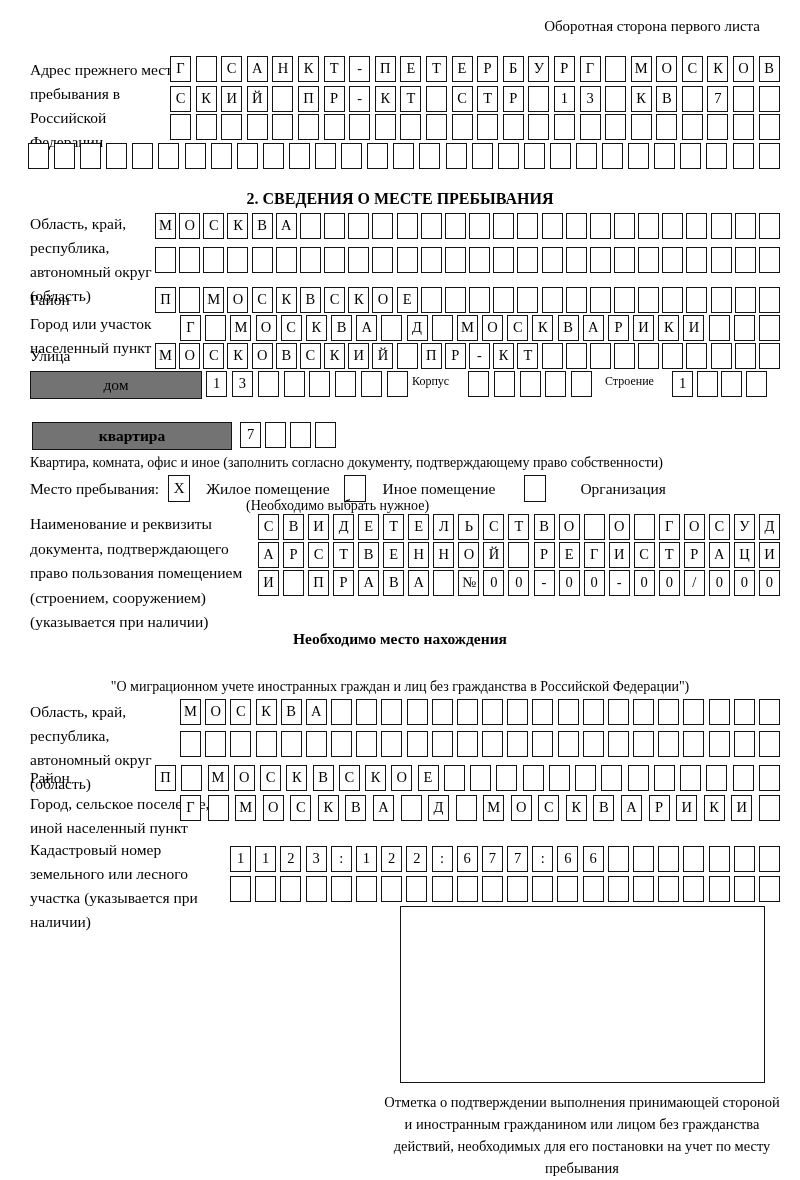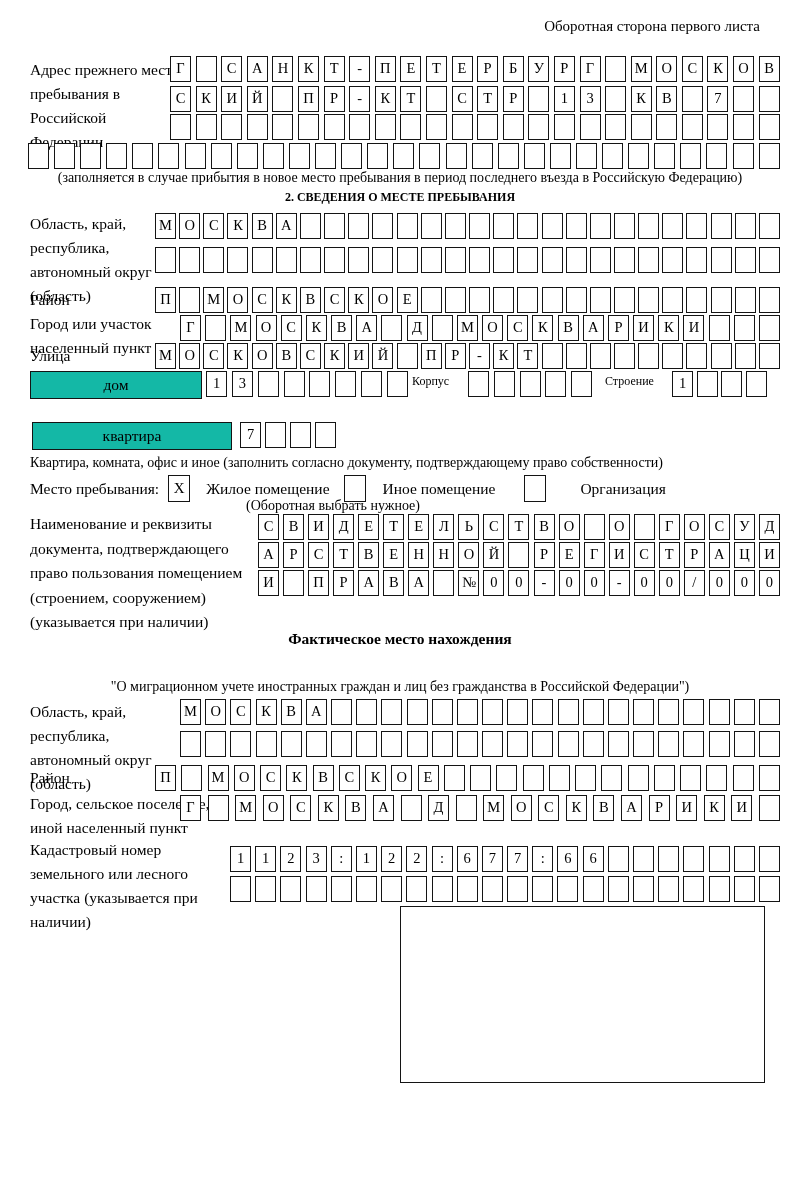--- a/index.html
+++ b/index.html
@@ -5,30 +5,30 @@
   * { margin:0; padding:0; box-sizing:border-box; }
   html,body { background:#ffffff; }
   .page {
     position:relative; width:800px; height:1180px; background:#fff;
     font-family:"Liberation Serif","DejaVu Serif",serif; color:#000; overflow:hidden;
   }
   .abs { position:absolute; }
   .lbl { font-size:15.5px; line-height:24px; }
   .small-note { font-size:14px; line-height:18px; }
   .center { left:0; width:100%; text-align:center; }
-  .title16 { font-size:12px; font-weight:bold; }
+  .title16 { font-size:16px; font-weight:bold; }
   .title15 { font-size:15.5px; font-weight:bold; }
   .cells { display:flex; justify-content:space-between; }
   .cell {
     flex:0 0 21px; width:21px; height:26px; border:1.7px solid #141414;
     font-size:14.5px; line-height:22px; text-align:center; background:#fff;
   }
   .widebox {
     border:1.7px solid #141414; height:28px; display:flex; align-items:center;
-    justify-content:center; font-size:15.5px; background:#14b8a6;
+    justify-content:center; font-size:15.5px; background:#737373;
   }
   .inline-lbl { font-size:12px; }
   .mesto-row { display:flex; align-items:center; font-size:15.5px; }
   .checkbox {
     width:22px; height:27px; border:1.7px solid #141414; display:inline-flex;
     align-items:center; justify-content:center; font-size:15px; flex:0 0 22px;
   }
   .stampbox { border:1.8px solid #141414; background:#fff; }
 </style>
 </head>
@@ -141,21 +141,20 @@
       <span class="cell"></span>
       <span class="cell"></span>
       <span class="cell"></span>
       <span class="cell"></span>
       <span class="cell"></span>
       <span class="cell"></span>
       <span class="cell"></span>
       <span class="cell"></span>
       <span class="cell"></span>
     </div>
-  <div class="abs small-note center" style="top:169px;">(заполняется в случае прибытия в новое место пребывания в период последнего въезда в Российскую Федерацию)</div>
 
   <div class="abs title16 center" style="top:190px;">2. СВЕДЕНИЯ О МЕСТЕ ПРЕБЫВАНИЯ</div>
 
   <div class="abs lbl" style="left:30px; top:212px; width:125px;">Область, край, республика, автономный округ (область)</div>
   <div class="abs cells" style="left:155px; top:213px; width:625px;">
       <span class="cell">М</span>
       <span class="cell">О</span>
       <span class="cell">С</span>
       <span class="cell">К</span>
       <span class="cell">В</span>
@@ -320,41 +319,41 @@
       <span class="cell"></span>
     </div>
   <div class="abs inline-lbl" style="left:605px; top:374px;">Строение</div>
   <div class="abs cells" style="left:672px; top:371px; width:95px;">
       <span class="cell">1</span>
       <span class="cell"></span>
       <span class="cell"></span>
       <span class="cell"></span>
     </div>
 
-  <div class="abs widebox" style="left:32px; top:422px; width:200px;">
+  <div class="abs widebox" style="left:32px; top:422px; width:200px;font-weight:bold;">
     <span>квартира</span>
   </div>
   <div class="abs cells" style="left:240px; top:422px; width:96px;">
       <span class="cell">7</span>
       <span class="cell"></span>
       <span class="cell"></span>
       <span class="cell"></span>
     </div>
   <div class="abs small-note" style="left:30px; top:454px;">Квартира, комната, офис и иное (заполнить согласно документу, подтверждающему право собственности)</div>
 
   <div class="abs mesto-row" style="left:30px; top:468px;margin-top:7px;">
     <span>Место пребывания:</span>
     <span class="checkbox" style="margin-left:9px;">X</span>
     <span style="margin-left:16px;">Жилое помещение</span>
     <span class="checkbox" style="margin-left:14px;"></span>
     <span style="margin-left:17px;">Иное помещение</span>
     <span class="checkbox" style="margin-left:29px;"></span>
     <span style="margin-left:34px;">Организация</span>
   </div>
-  <div class="abs small-note" style="left:246px; top:497px;">(Оборотная выбрать нужное)</div>
+  <div class="abs small-note" style="left:246px; top:497px;">(Необходимо выбрать нужное)</div>
 
   <div class="abs lbl" style="left:30px; top:512px; width:232px; line-height:24.5px;">Наименование и реквизиты документа, подтверждающего право пользования помещением (строением, сооружением) (указывается при наличии)</div>
   <div class="abs cells" style="left:258px; top:514px; width:522px;">
       <span class="cell">С</span>
       <span class="cell">В</span>
       <span class="cell">И</span>
       <span class="cell">Д</span>
       <span class="cell">Е</span>
       <span class="cell">Т</span>
       <span class="cell">Е</span>
@@ -413,21 +412,21 @@
       <span class="cell">0</span>
       <span class="cell">-</span>
       <span class="cell">0</span>
       <span class="cell">0</span>
       <span class="cell">/</span>
       <span class="cell">0</span>
       <span class="cell">0</span>
       <span class="cell">0</span>
     </div>
 
-  <div class="abs title15 center" style="top:630px;">Фактическое место нахождения</div>
+  <div class="abs title15 center" style="top:630px;">Необходимо место нахождения</div>
   <div class="abs small-note center" style="top:678px;">"О миграционном учете иностранных граждан и лиц без гражданства в Российской Федерации")</div>
 
   <div class="abs lbl" style="left:30px; top:700px; width:160px;">Область, край, республика, автономный округ (область)</div>
   <div class="abs cells" style="left:180px; top:699px; width:600px;">
       <span class="cell">М</span>
       <span class="cell">О</span>
       <span class="cell">С</span>
       <span class="cell">К</span>
       <span class="cell">В</span>
       <span class="cell">А</span>
@@ -575,14 +574,15 @@
       <span class="cell"></span>
       <span class="cell"></span>
       <span class="cell"></span>
       <span class="cell"></span>
       <span class="cell"></span>
       <span class="cell"></span>
       <span class="cell"></span>
     </div>
 
   <div class="abs stampbox" style="left:400px; top:906px; width:365px; height:177px;"></div>
+  <div class="abs small-note" style="left:382px; top:1091px; width:400px; text-align:center; font-size:14.5px; line-height:22px;">Отметка о подтверждении выполнения принимающей стороной и иностранным гражданином или лицом без гражданства действий, необходимых для его постановки на учет по месту пребывания</div>
 
 </div>
 
 </body></html>

